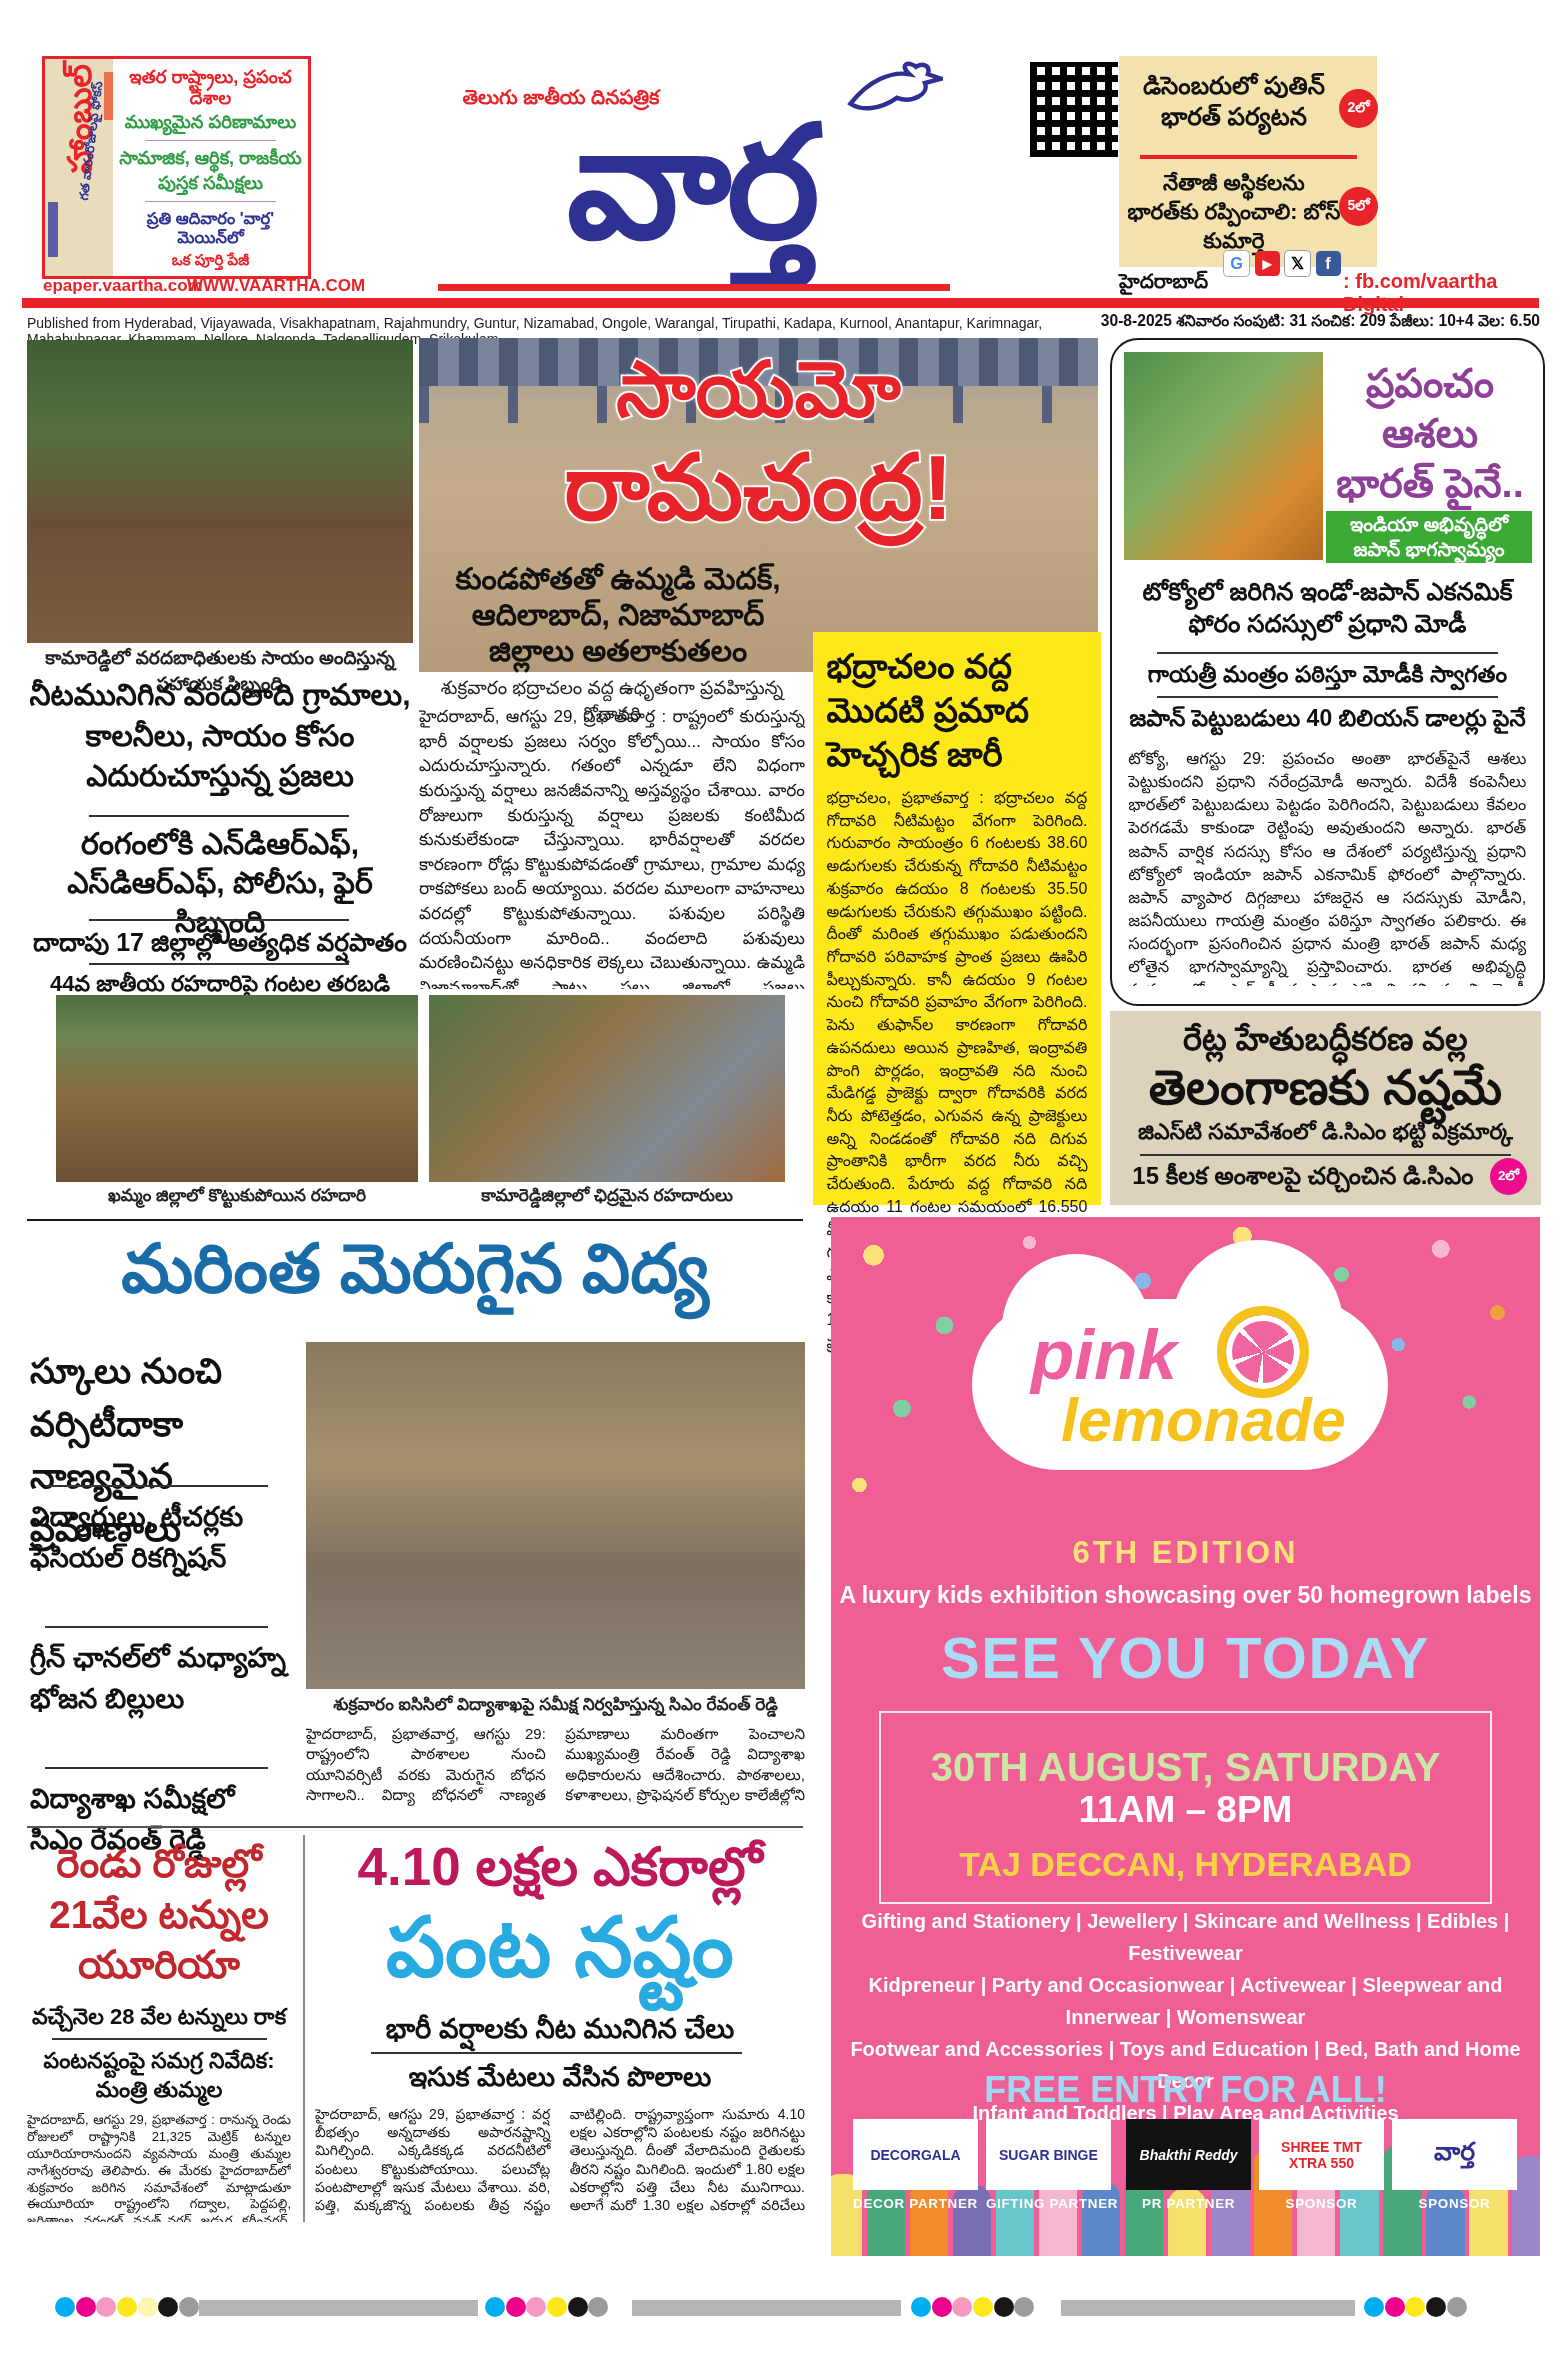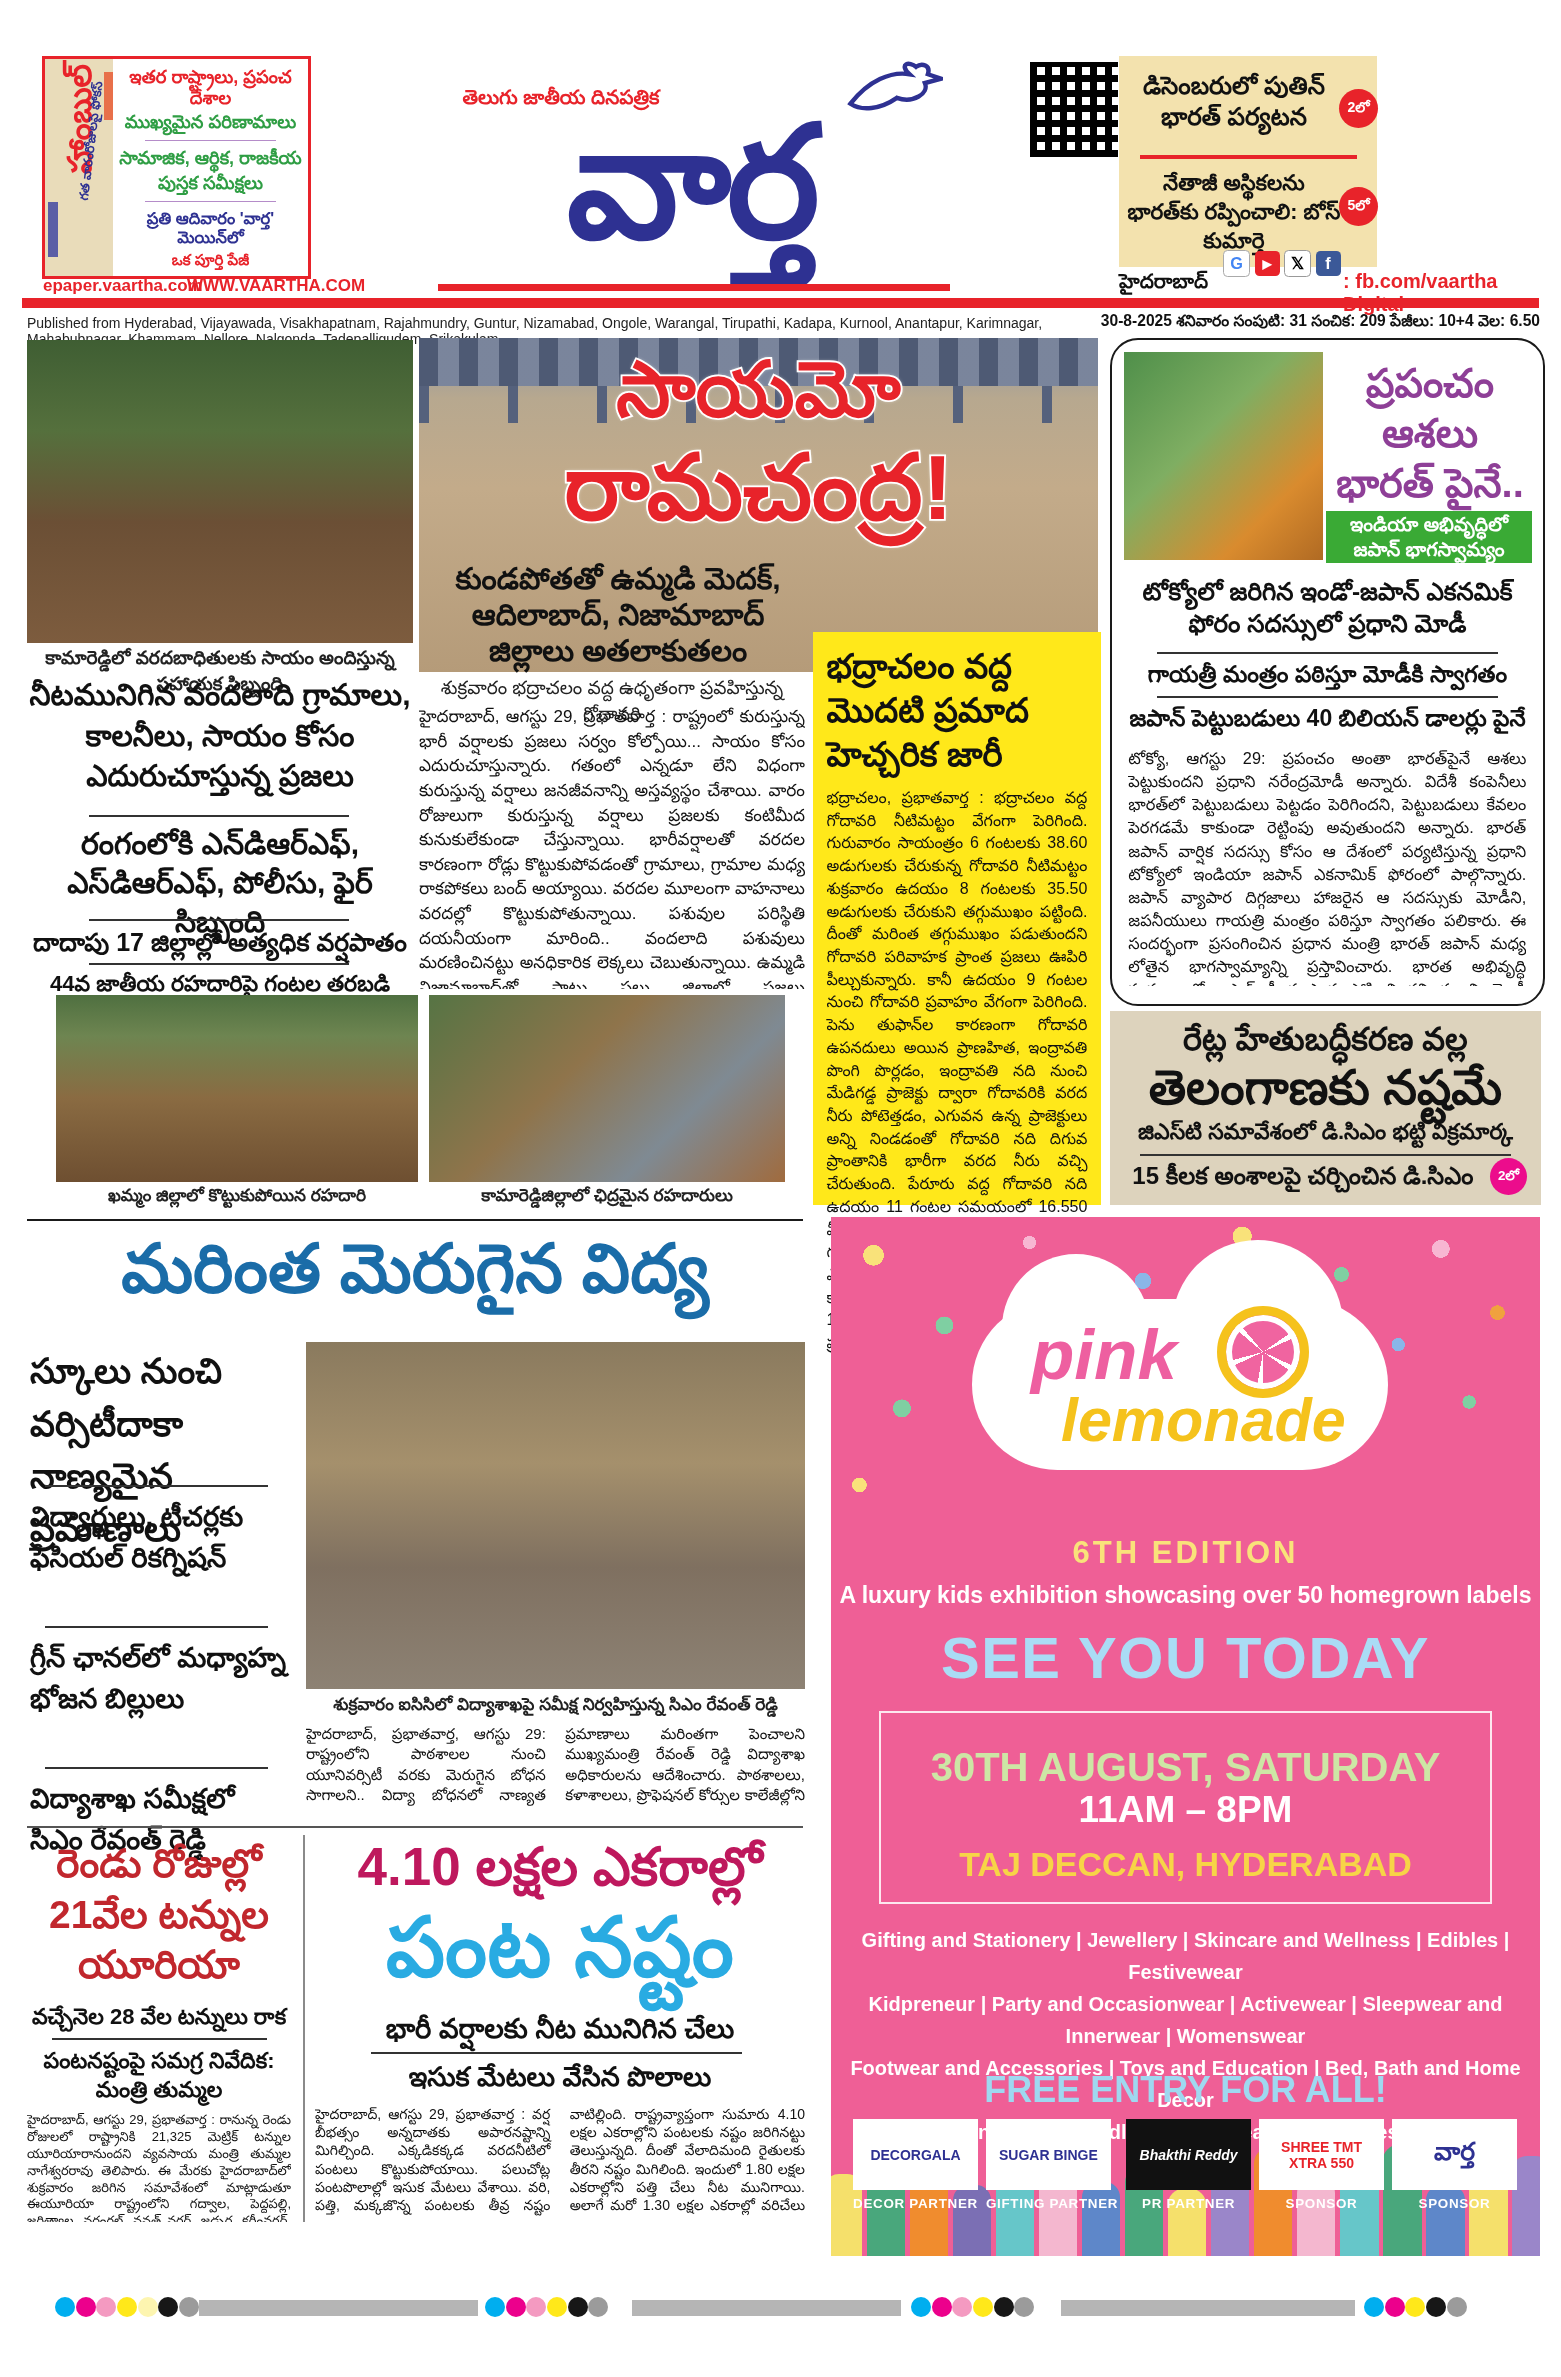--- a/index.html
+++ b/index.html
@@ -247,21 +247,21 @@
       <div class="abs b" style="left:89px;top:86px;font-size:61px;color:#f5c21c;font-style:italic;z-index:2;">lemonade</div>
     </div>
     <div class="abs b c" style="left:0;top:318px;width:100%;font-size:31px;color:#f9e27a;letter-spacing:3px;">6TH EDITION</div>
     <div class="abs b c" style="left:0;top:365px;width:100%;font-size:23px;color:#fff;">A luxury kids exhibition showcasing over 50 homegrown labels</div>
     <div class="abs b c" style="left:0;top:407px;width:100%;font-size:58px;color:#aadcf5;letter-spacing:1.5px;">SEE YOU TODAY</div>
     <div class="abs infobox" style="left:48px;top:494px;width:609px;height:189px;">
       <div class="abs b c" style="left:0;top:32px;width:100%;font-size:40px;color:#cde6a5;">30TH AUGUST, SATURDAY</div>
       <div class="abs b c" style="left:0;top:76px;width:100%;font-size:37px;color:#fff;">11AM – 8PM</div>
       <div class="abs b c" style="left:0;top:132px;width:100%;font-size:34px;color:#f7d447;">TAJ DECCAN, HYDERABAD</div>
     </div>
-    <div class="abs b c" style="left:15px;top:707px;width:679px;font-size:20px;color:#fff;line-height:1.6;">
+    <div class="abs b c" style="left:15px;top:688px;width:679px;font-size:20px;color:#fff;line-height:1.6;">
       <div>Gifting and Stationery | Jewellery | Skincare and Wellness | Edibles | Festivewear</div>
       <div>Kidpreneur | Party and Occasionwear | Activewear | Sleepwear and Innerwear | Womenswear</div>
       <div>Footwear and Accessories | Toys and Education | Bed, Bath and Home Decor</div>
       <div>Infant and Toddlers | Play Area and Activities</div>
     </div>
     <div class="abs b c" style="left:0;top:852px;width:100%;font-size:36px;color:#9fd8f0;">FREE ENTRY FOR ALL!</div>
     <div class="abs" style="left:22px;top:902px;width:664px;display:flex;justify-content:space-between;z-index:2;">
       <div>
           <div class="partner">DECORGALA</div>
           <div class="plabel">DECOR PARTNER</div>

